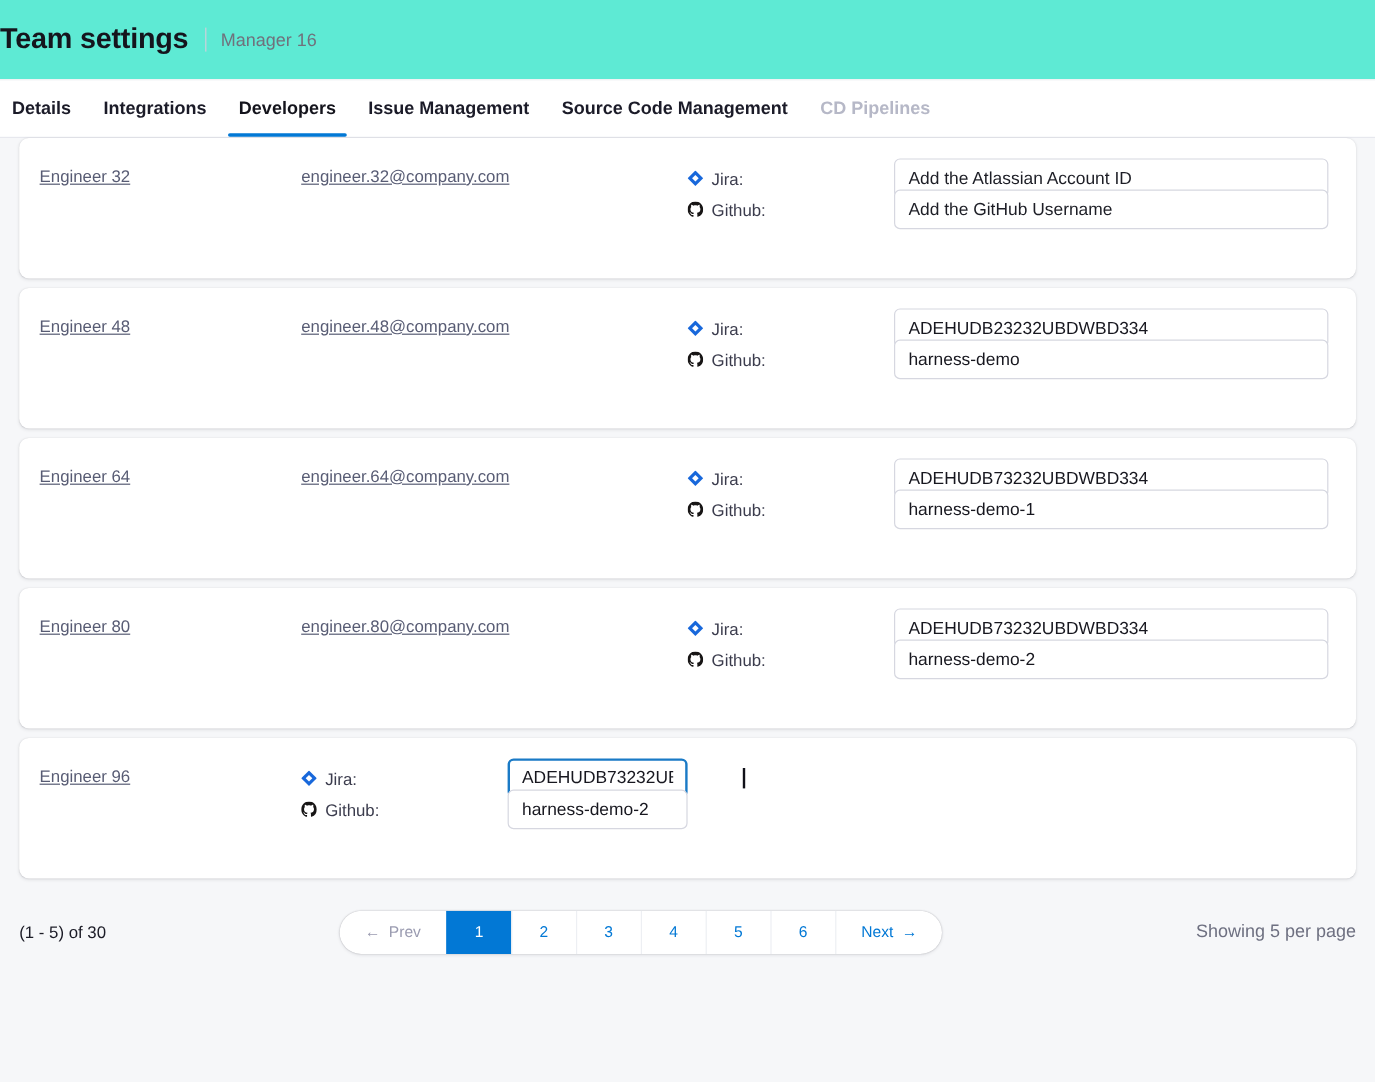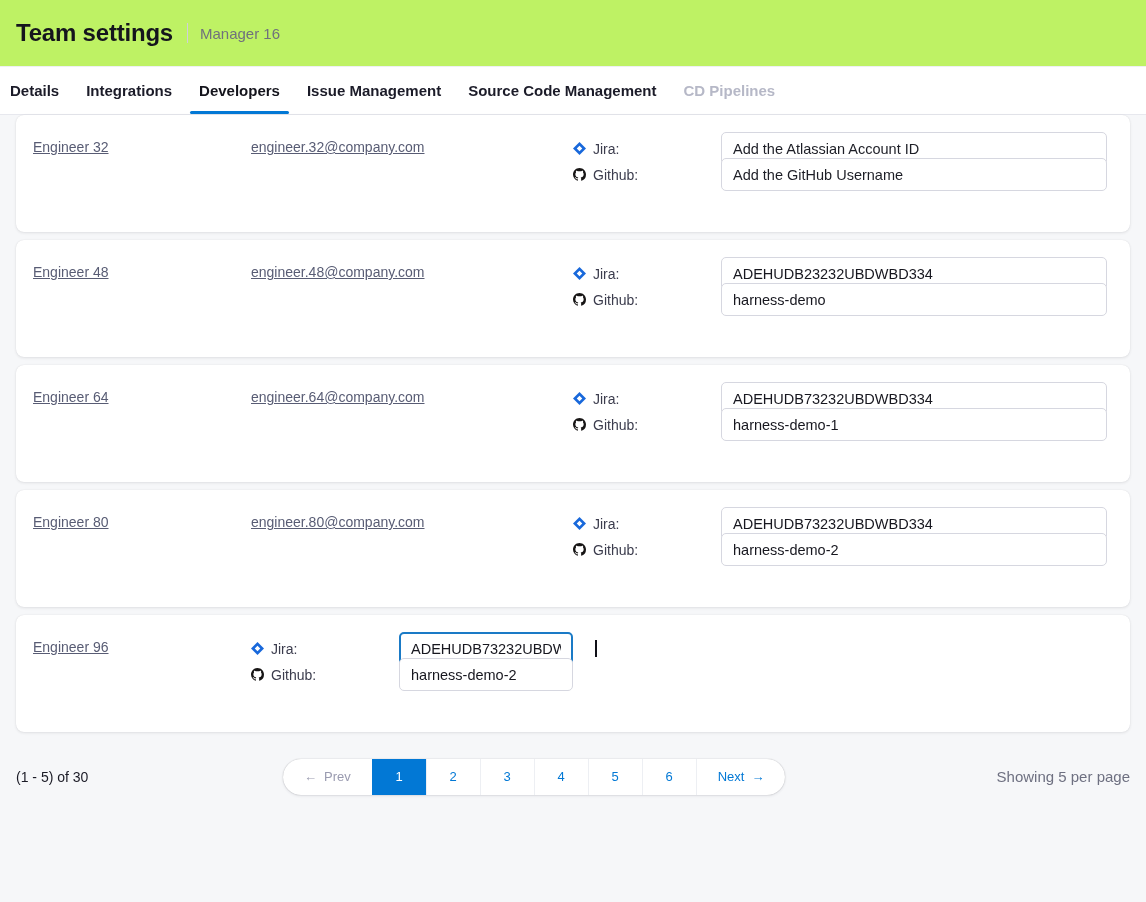--- a/index.html
+++ b/index.html
@@ -8,25 +8,24 @@
     font-family: "Liberation Sans", "DejaVu Sans", sans-serif;
     background: #f6f7f9;
     color: #1c1c28;
     width: 1146px;
     height: 902px;
     overflow: hidden;
   }
 
   
   .topbar {
-    background: #bef264;
+    background: #5eead4;
     height: 66px;
     display: flex;
     align-items: center;
-    padding-left: 16px;
   }
   .page-title {
     font-size: 24px;
     font-weight: 700;
     color: #15151d;
     letter-spacing: -0.2px;
   }
   .title-divider {
     width: 1px;
     height: 20px;
@@ -103,20 +102,21 @@
     line-height: 16px;
     text-decoration: underline;
   }
 
   .int-col { display: flex; flex-direction: column; }
   .int-row {
     display: flex;
     align-items: center;
     height: 19px;
     margin-bottom: 7px;
+    gap: 24px;
   }
   .int-label-box {
     width: 148px;
     flex: 0 0 148px;
     display: flex;
     align-items: center;
     gap: 7px;
   }
   .int-label {
     font-size: 14px;

